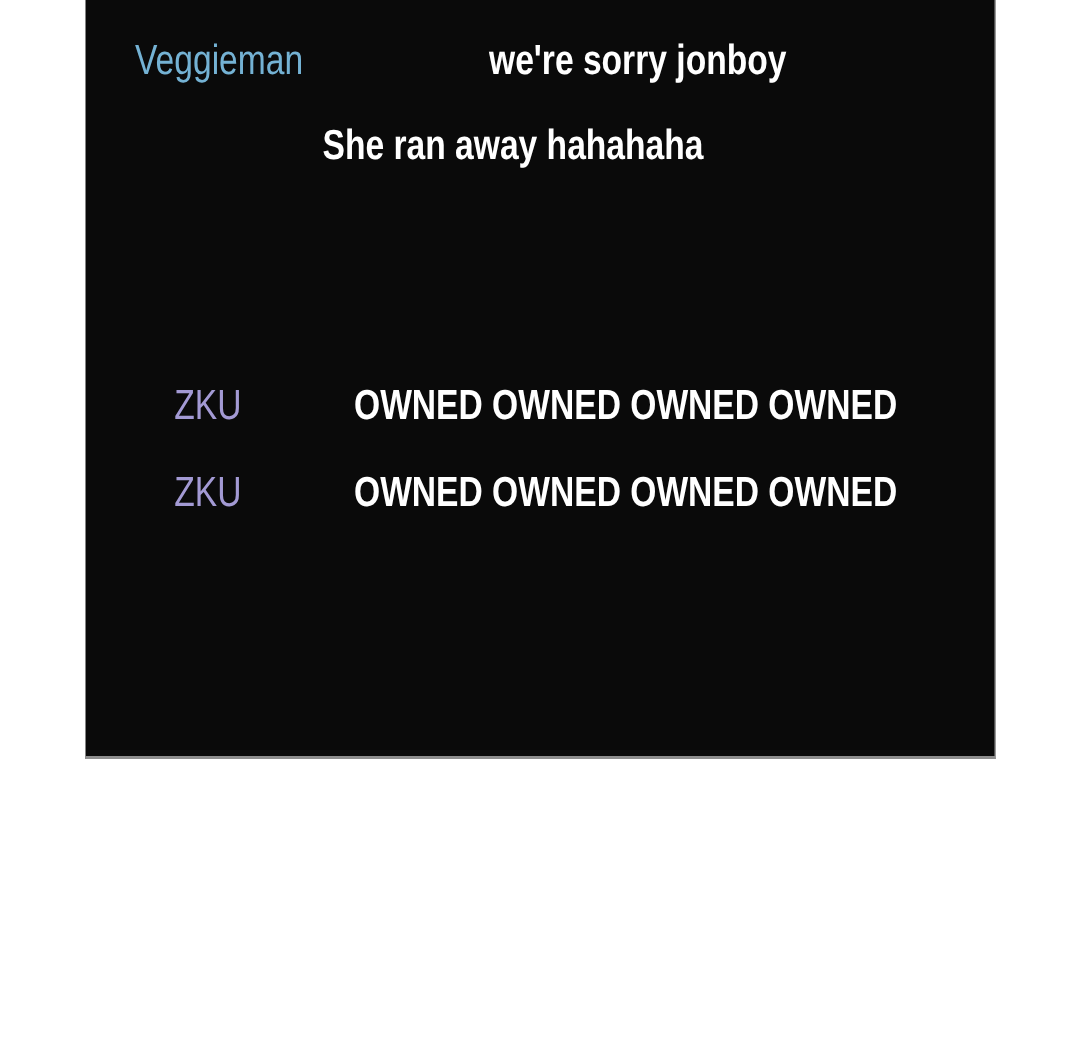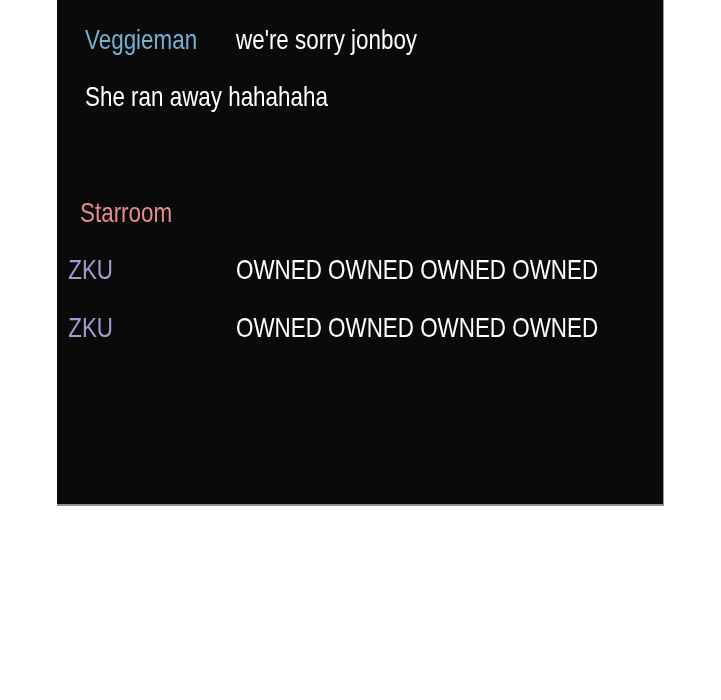--- a/index.html
+++ b/index.html
@@ -26,35 +26,36 @@
   .chat-list {
     padding-top: 11px;
   }
   .chat-row {
     display: flex;
     align-items: center;
     height: 57.6px;
   }
   .chat-username-cell {
     width: 151px;
-    text-align: left;
+    text-align: center;
     flex: 0 0 151px;
   }
   .chat-username {
     display: inline-block;
     font-size: 28px;
     line-height: 1;
     transform: scaleX(0.8);
     transform-origin: right center;
     white-space: nowrap;
   }
   .chat-message-cell {
     flex: 1 1 auto;
     padding-left: 28px;
-    text-align: left;
+    text-align: center;
+    font-weight: bold;
   }
   .chat-message {
     display: inline-block;
     font-size: 28px;
     line-height: 1;
     color: var(--msg-color, #ffffff);
     transform: scaleX(0.8);
     transform-origin: left center;
     white-space: nowrap;
   }
@@ -78,23 +79,20 @@
   <div class="chat-row">
     <div class="chat-message-cell">
       <span class="chat-message">She ran away hahahaha</span>
     </div>
   </div>
 
   <div class="chat-row">
   </div>
 
   <div class="chat-row">
-    <div class="chat-username-cell">
-      <span class="chat-username" style="color: rgb(230, 140, 140);">Starroom</span>
-    </div>
   </div>
 
   <div class="chat-row">
     <div class="chat-username-cell">
       <span class="chat-username" style="color: rgb(163, 154, 212);">ZKU</span>
     </div>
     <div class="chat-message-cell">
       <span class="chat-message">OWNED OWNED OWNED OWNED</span>
     </div>
   </div>

